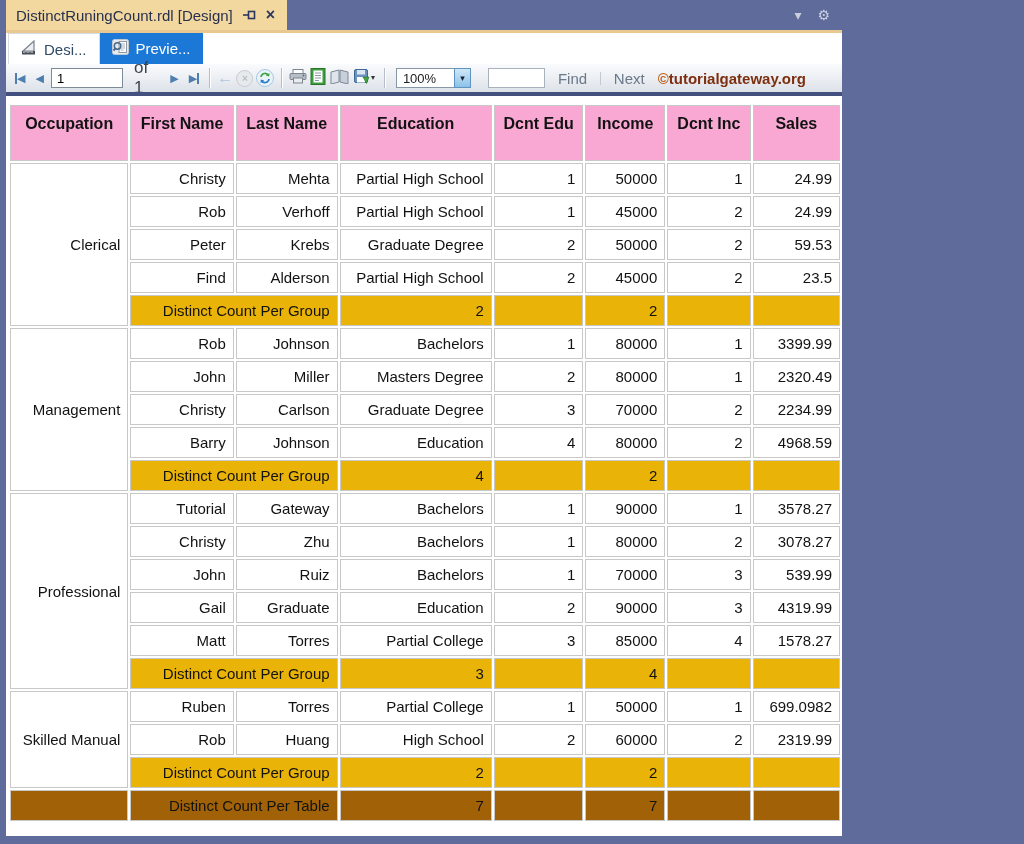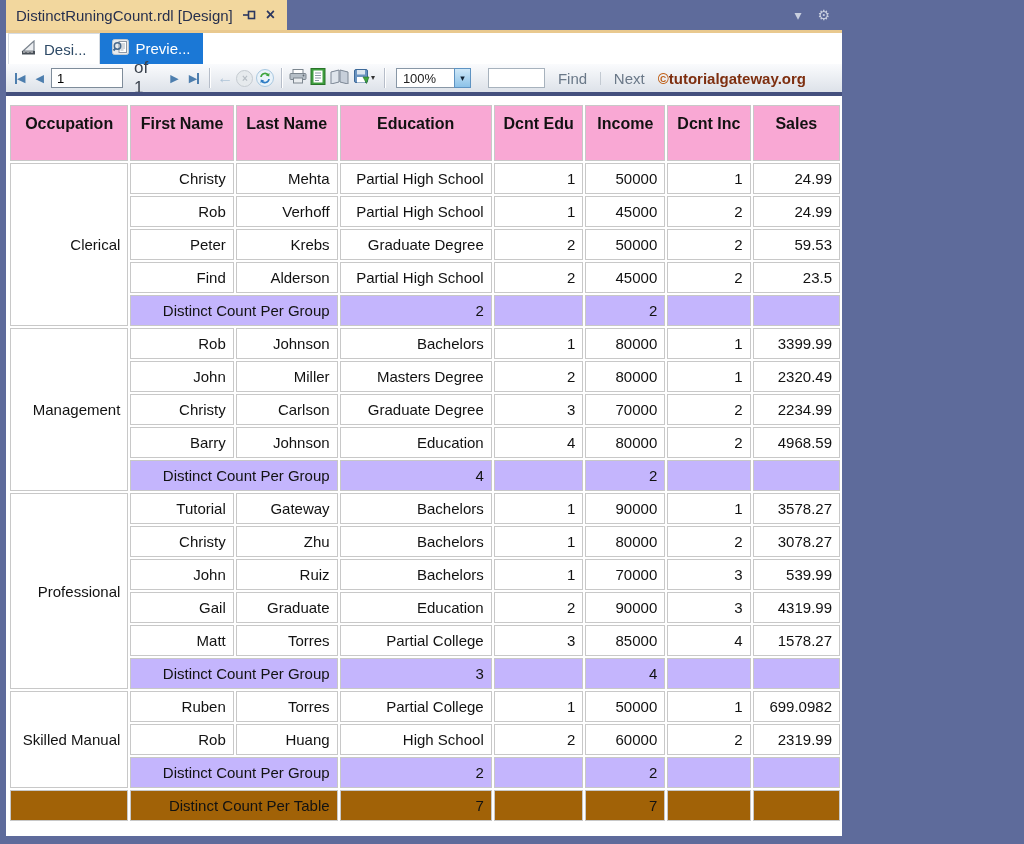--- a/index.html
+++ b/index.html
@@ -82,21 +82,21 @@
     border:1px solid #C8C8C8; overflow:hidden; white-space:nowrap;
     font-size:15px; color:#121212; padding:0 7px;
   }
   table.rpt th {
     background:#f9a8d4; font-weight:bold; font-size:16px; height:56px;
     vertical-align:top; padding-top:9px; text-align:center;
   }
   table.rpt td { height:31px; vertical-align:middle; }
   td.left { text-align:right; }  td.right { text-align:right; }
   td.occ { vertical-align:top; padding-top:6px; }
-  td.g { background:#c4b5fd; }
+  td.g { background:#eab308; }
   td.y { background:#a16207; }
 </style>
 </head>
 <body>
 
 <div class="window">
 
   <div class="titlebar">
     <div class="doc-tab">
       <span>DistinctRuningCount.rdl [Design]</span>

